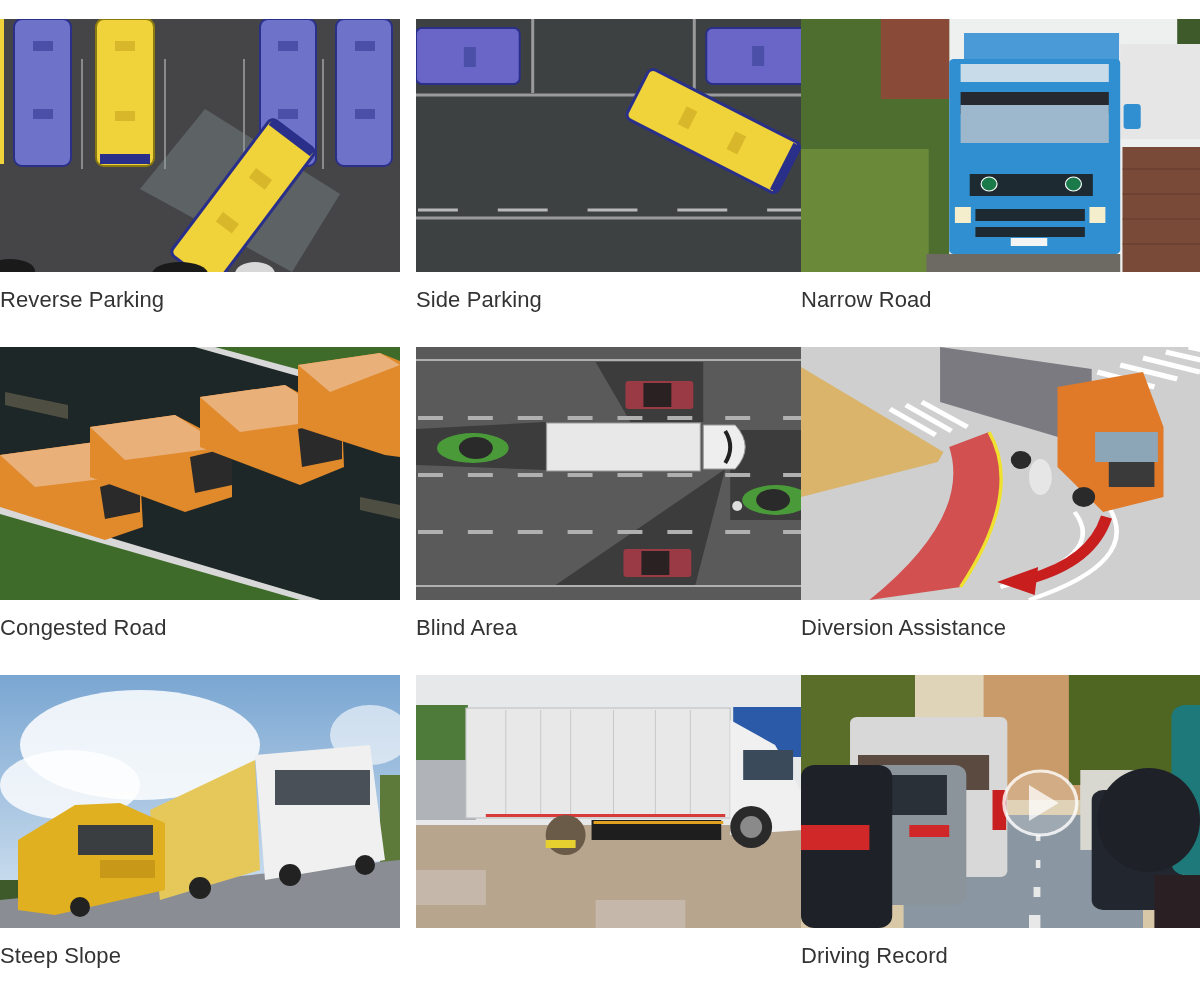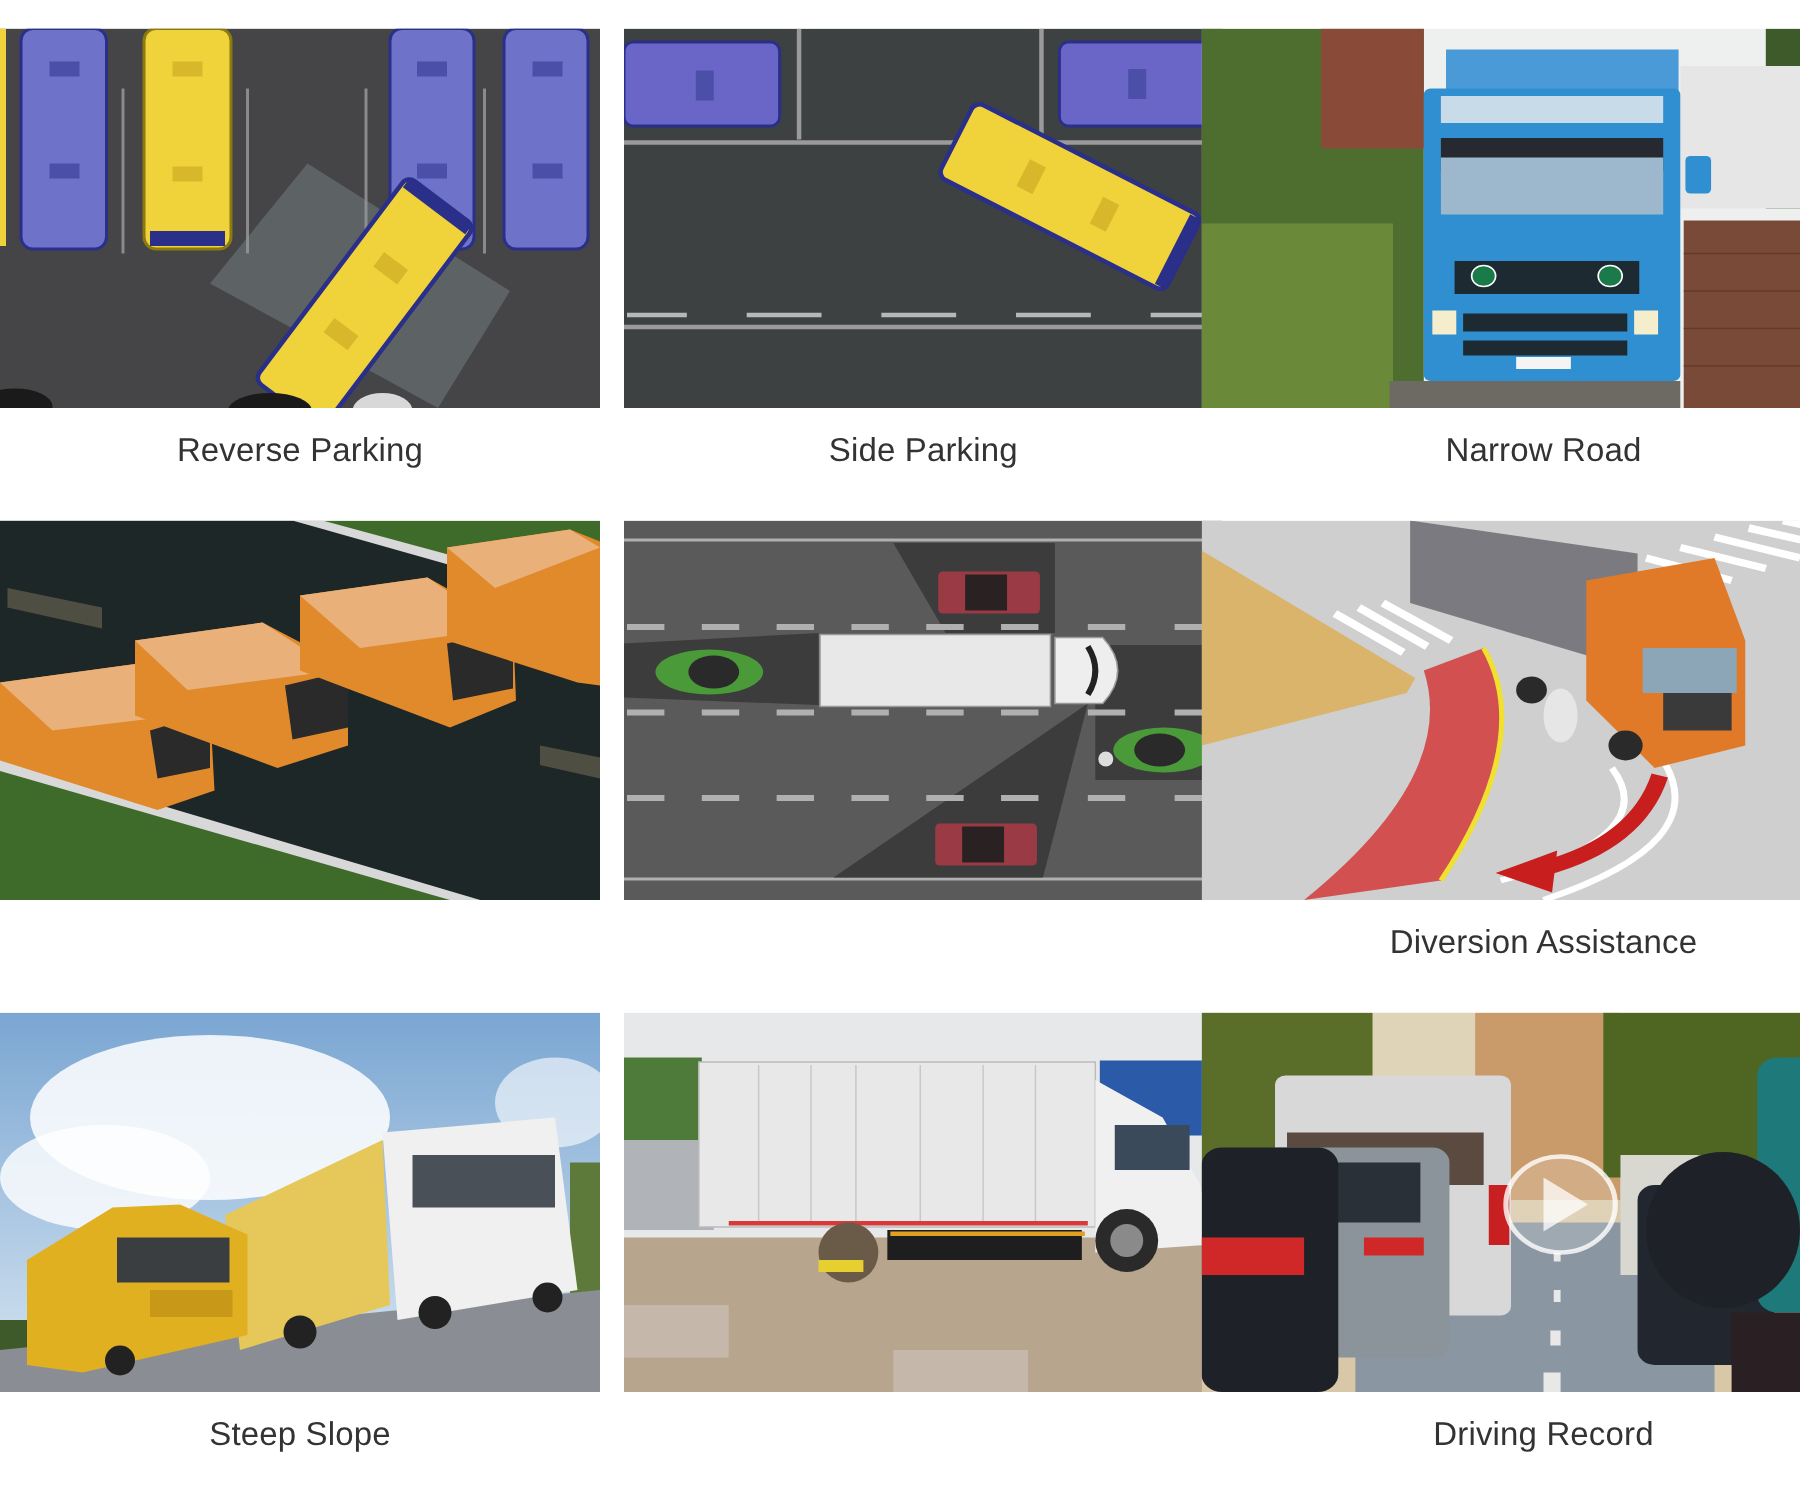--- a/index.html
+++ b/index.html
@@ -6,21 +6,21 @@
   html, body { width: 1200px; height: 1004px; background: #ffffff; overflow: hidden; }
   body { font-family: "Liberation Sans", sans-serif; position: relative; }
   .grid { position: absolute; left: 0; top: 19px; width: 1200px; }
   .row { position: relative; height: 328px; }
   .cell { position: absolute; top: 0; width: 400px; height: 328px; }
   .cell.c0 { left: 0; width: 400px; }
   .cell.c1 { left: 416px; width: 399px; }
   .cell.c2 { left: 801px; width: 456px; }
   .pic { position: relative; width: 100%; height: 253px; overflow: hidden; }
   .pic svg { display: block; width: 100%; height: 100%; }
-  .label { position: absolute; top: 268px; left: 0; width: 100%; text-align: center;
+  .label { position: absolute; top: 268px; left: 0; width: 100%; text-align: left;
            font-size: 22px; color: #333333; letter-spacing: 0.1px; }
 </style>
 </head>
 <body>
 
 <div class="grid">
 
   <div class="row">
     <div class="cell c0">
       <div class="pic">
@@ -152,20 +152,21 @@
             <polygon points="200,50 285,38 342,70 344,120 300,138 200,100" fill="#e08a2c"></polygon>
             <polygon points="200,50 285,38 335,72 240,85" fill="#eab07a"></polygon>
             <polygon points="298,82 342,72 342,112 302,120" fill="#2a2a2a"></polygon>
           </g>
           <g>
             <polygon points="298,18 380,6 400,14 400,110 385,108 298,80" fill="#e08a2c"></polygon>
             <polygon points="298,18 380,6 400,18 330,45" fill="#eab07a"></polygon>
           </g>
         </svg>
       </div>
+      <div class="label">Congested Road</div>
     </div>
 
     <div class="cell c1">
       <div class="pic">
         <svg viewBox="0 0 400 253" preserveAspectRatio="none">
           <rect width="400" height="253" fill="#5a5a5a"></rect>
           <line x1="0" y1="13" x2="400" y2="13" stroke="#b0b0b0" stroke-width="2"></line>
           <line x1="0" y1="239" x2="400" y2="239" stroke="#b0b0b0" stroke-width="2"></line>
           <polygon points="180,15 288,15 288,75 215,75" fill="#3c3c3c"></polygon>
           <polygon points="0,82 130,75 130,123 0,118" fill="#3c3c3c"></polygon>
@@ -204,20 +205,21 @@
           <rect x="228" y="36" width="28" height="24" fill="#2a2222"></rect>
           <rect x="208" y="202" width="68" height="28" rx="3" fill="#9a3a44"></rect>
           <rect x="226" y="204" width="28" height="24" fill="#2a2222"></rect>
           <ellipse cx="57" cy="101" rx="36" ry="15" fill="#4a9a3a"></ellipse>
           <ellipse cx="60" cy="101" rx="17" ry="11" fill="#2a2a2a"></ellipse>
           <ellipse cx="361" cy="153" rx="34" ry="15" fill="#4a9a3a"></ellipse>
           <ellipse cx="358" cy="153" rx="17" ry="11" fill="#2a2a2a"></ellipse>
           <circle cx="322" cy="159" r="5" fill="#dddddd"></circle>
         </svg>
       </div>
+      <div class="label">Blind Area</div>
     </div>
 
     <div class="cell c2">
       <div class="pic">
         <svg viewBox="0 0 400 253" preserveAspectRatio="none">
           <rect width="400" height="253" fill="#cfcfcf"></rect>
           <polygon points="0,20 125,105 120,115 0,150" fill="#d9b46a"></polygon>
           <g stroke="#ffffff" stroke-width="5">
             <line x1="78" y1="62" x2="118" y2="88"></line>
               <line x1="92" y1="58" x2="132" y2="84"></line>

